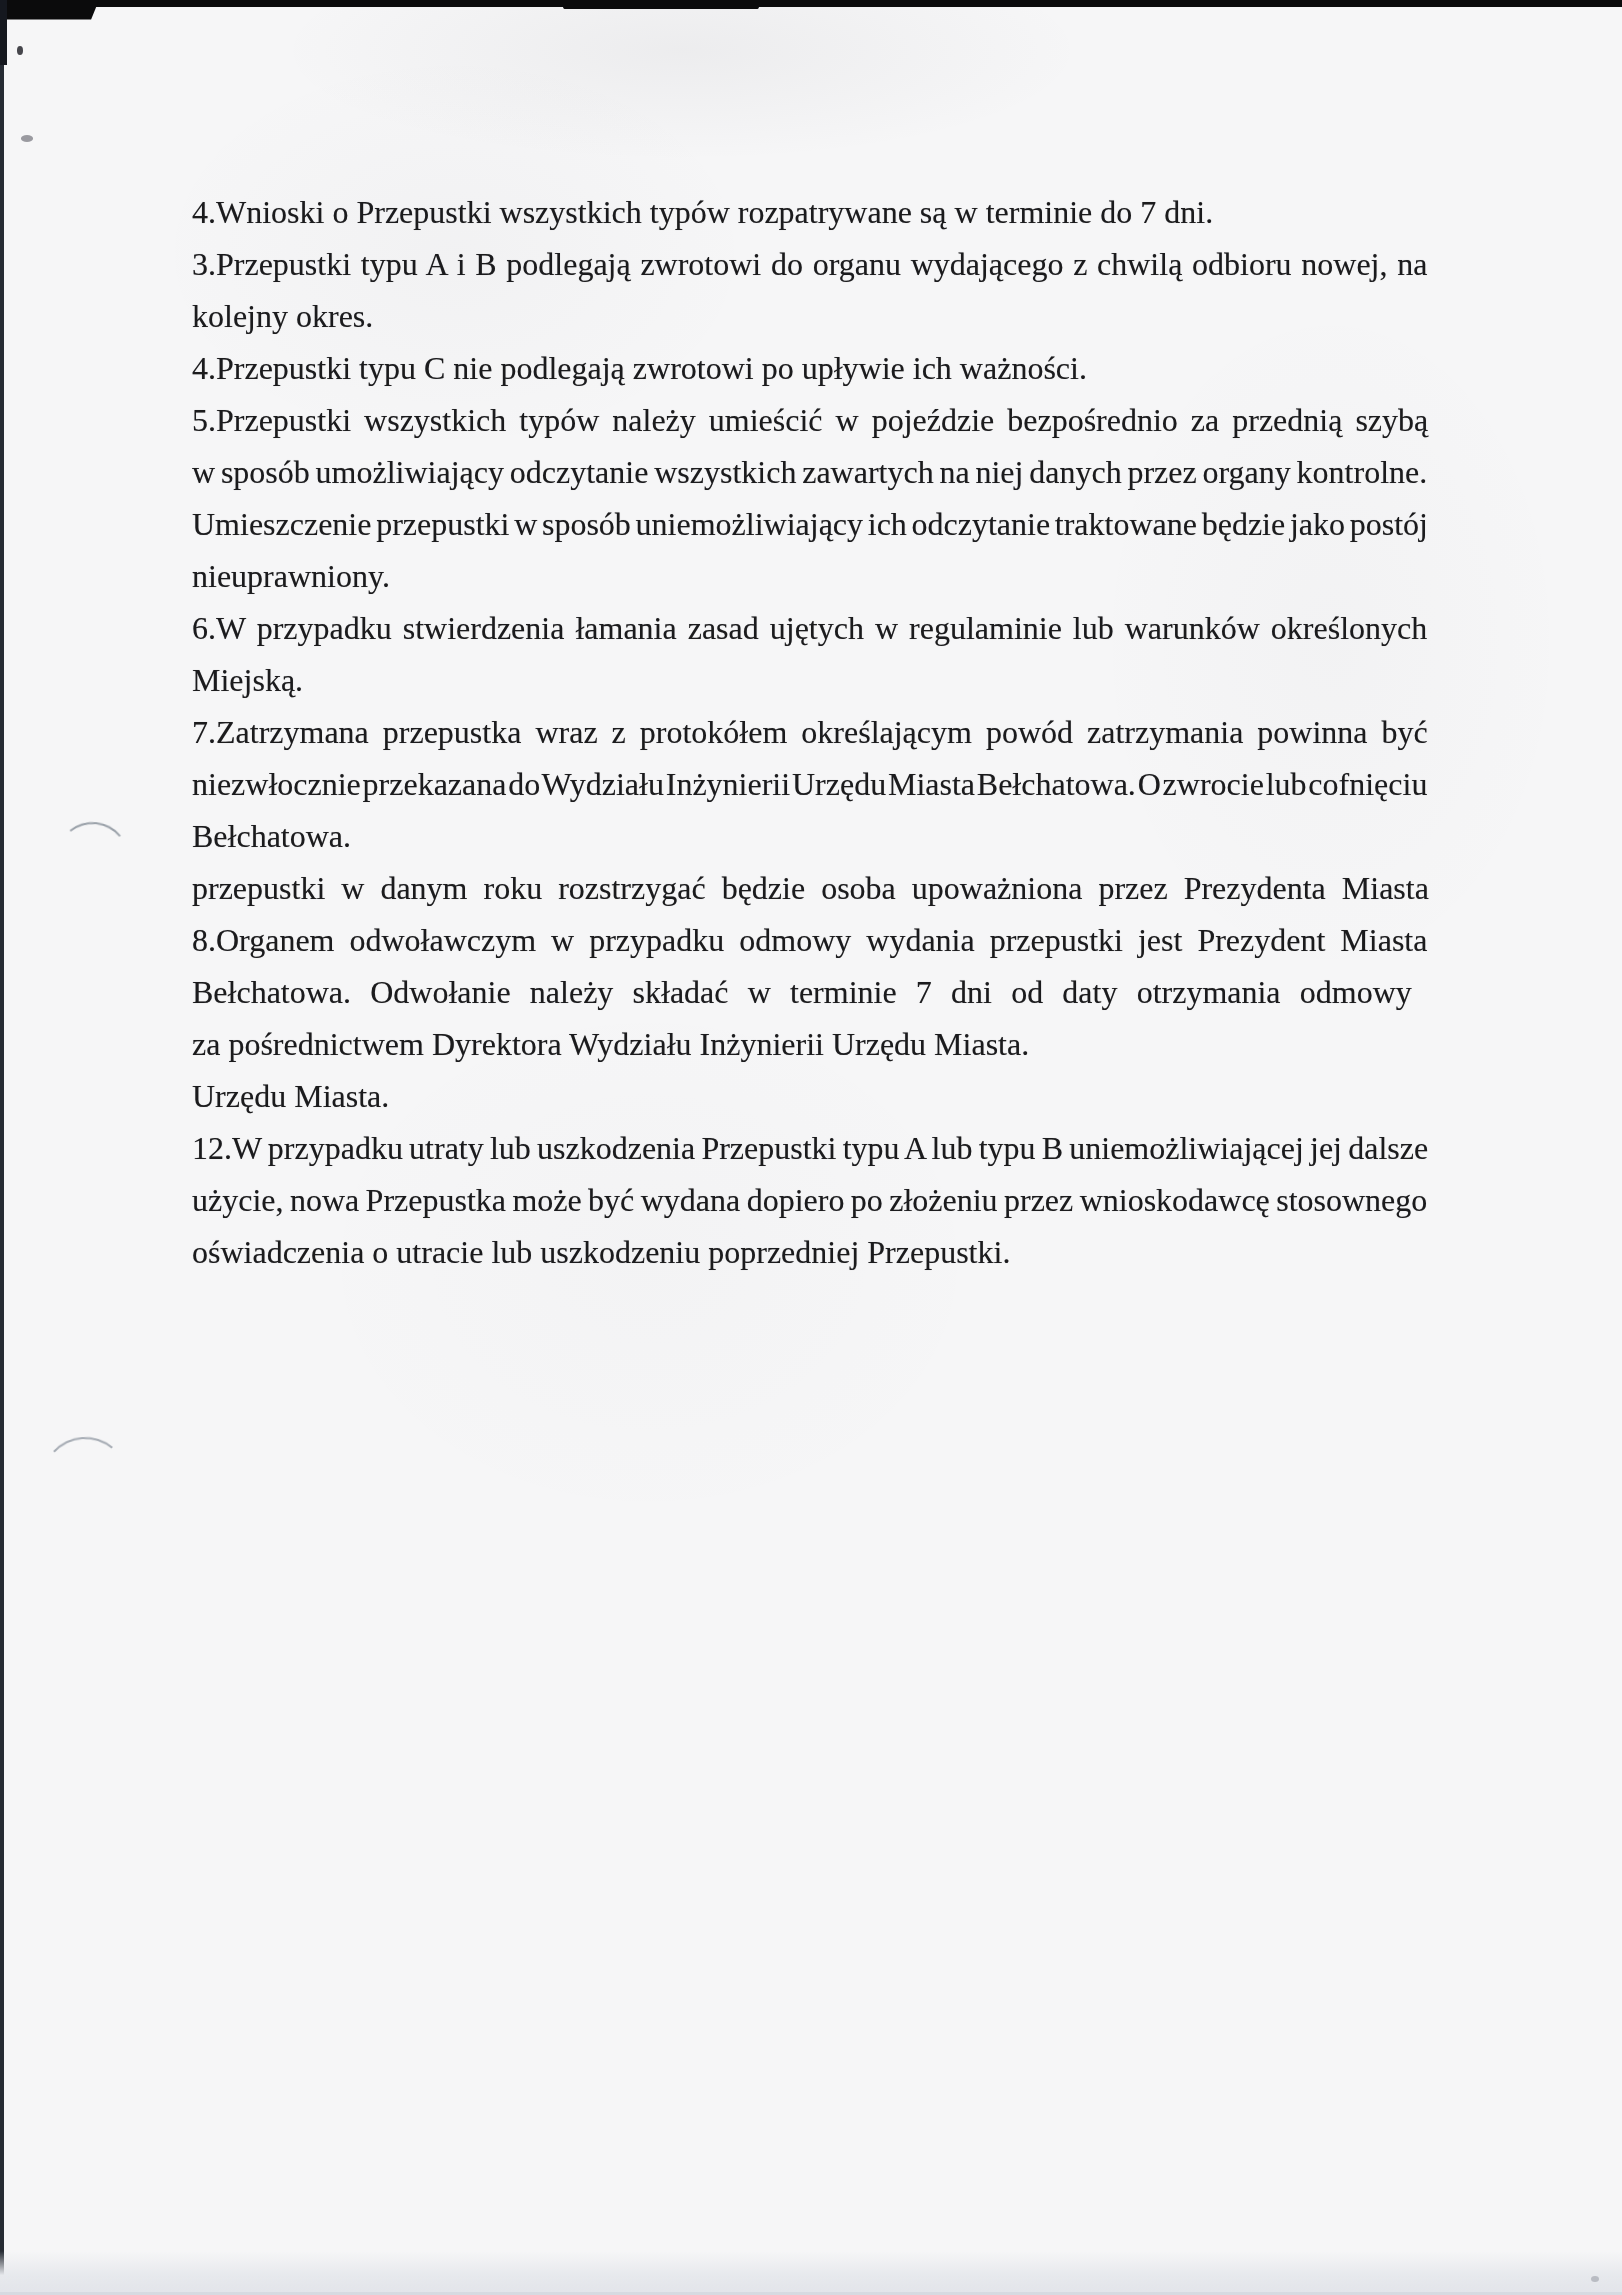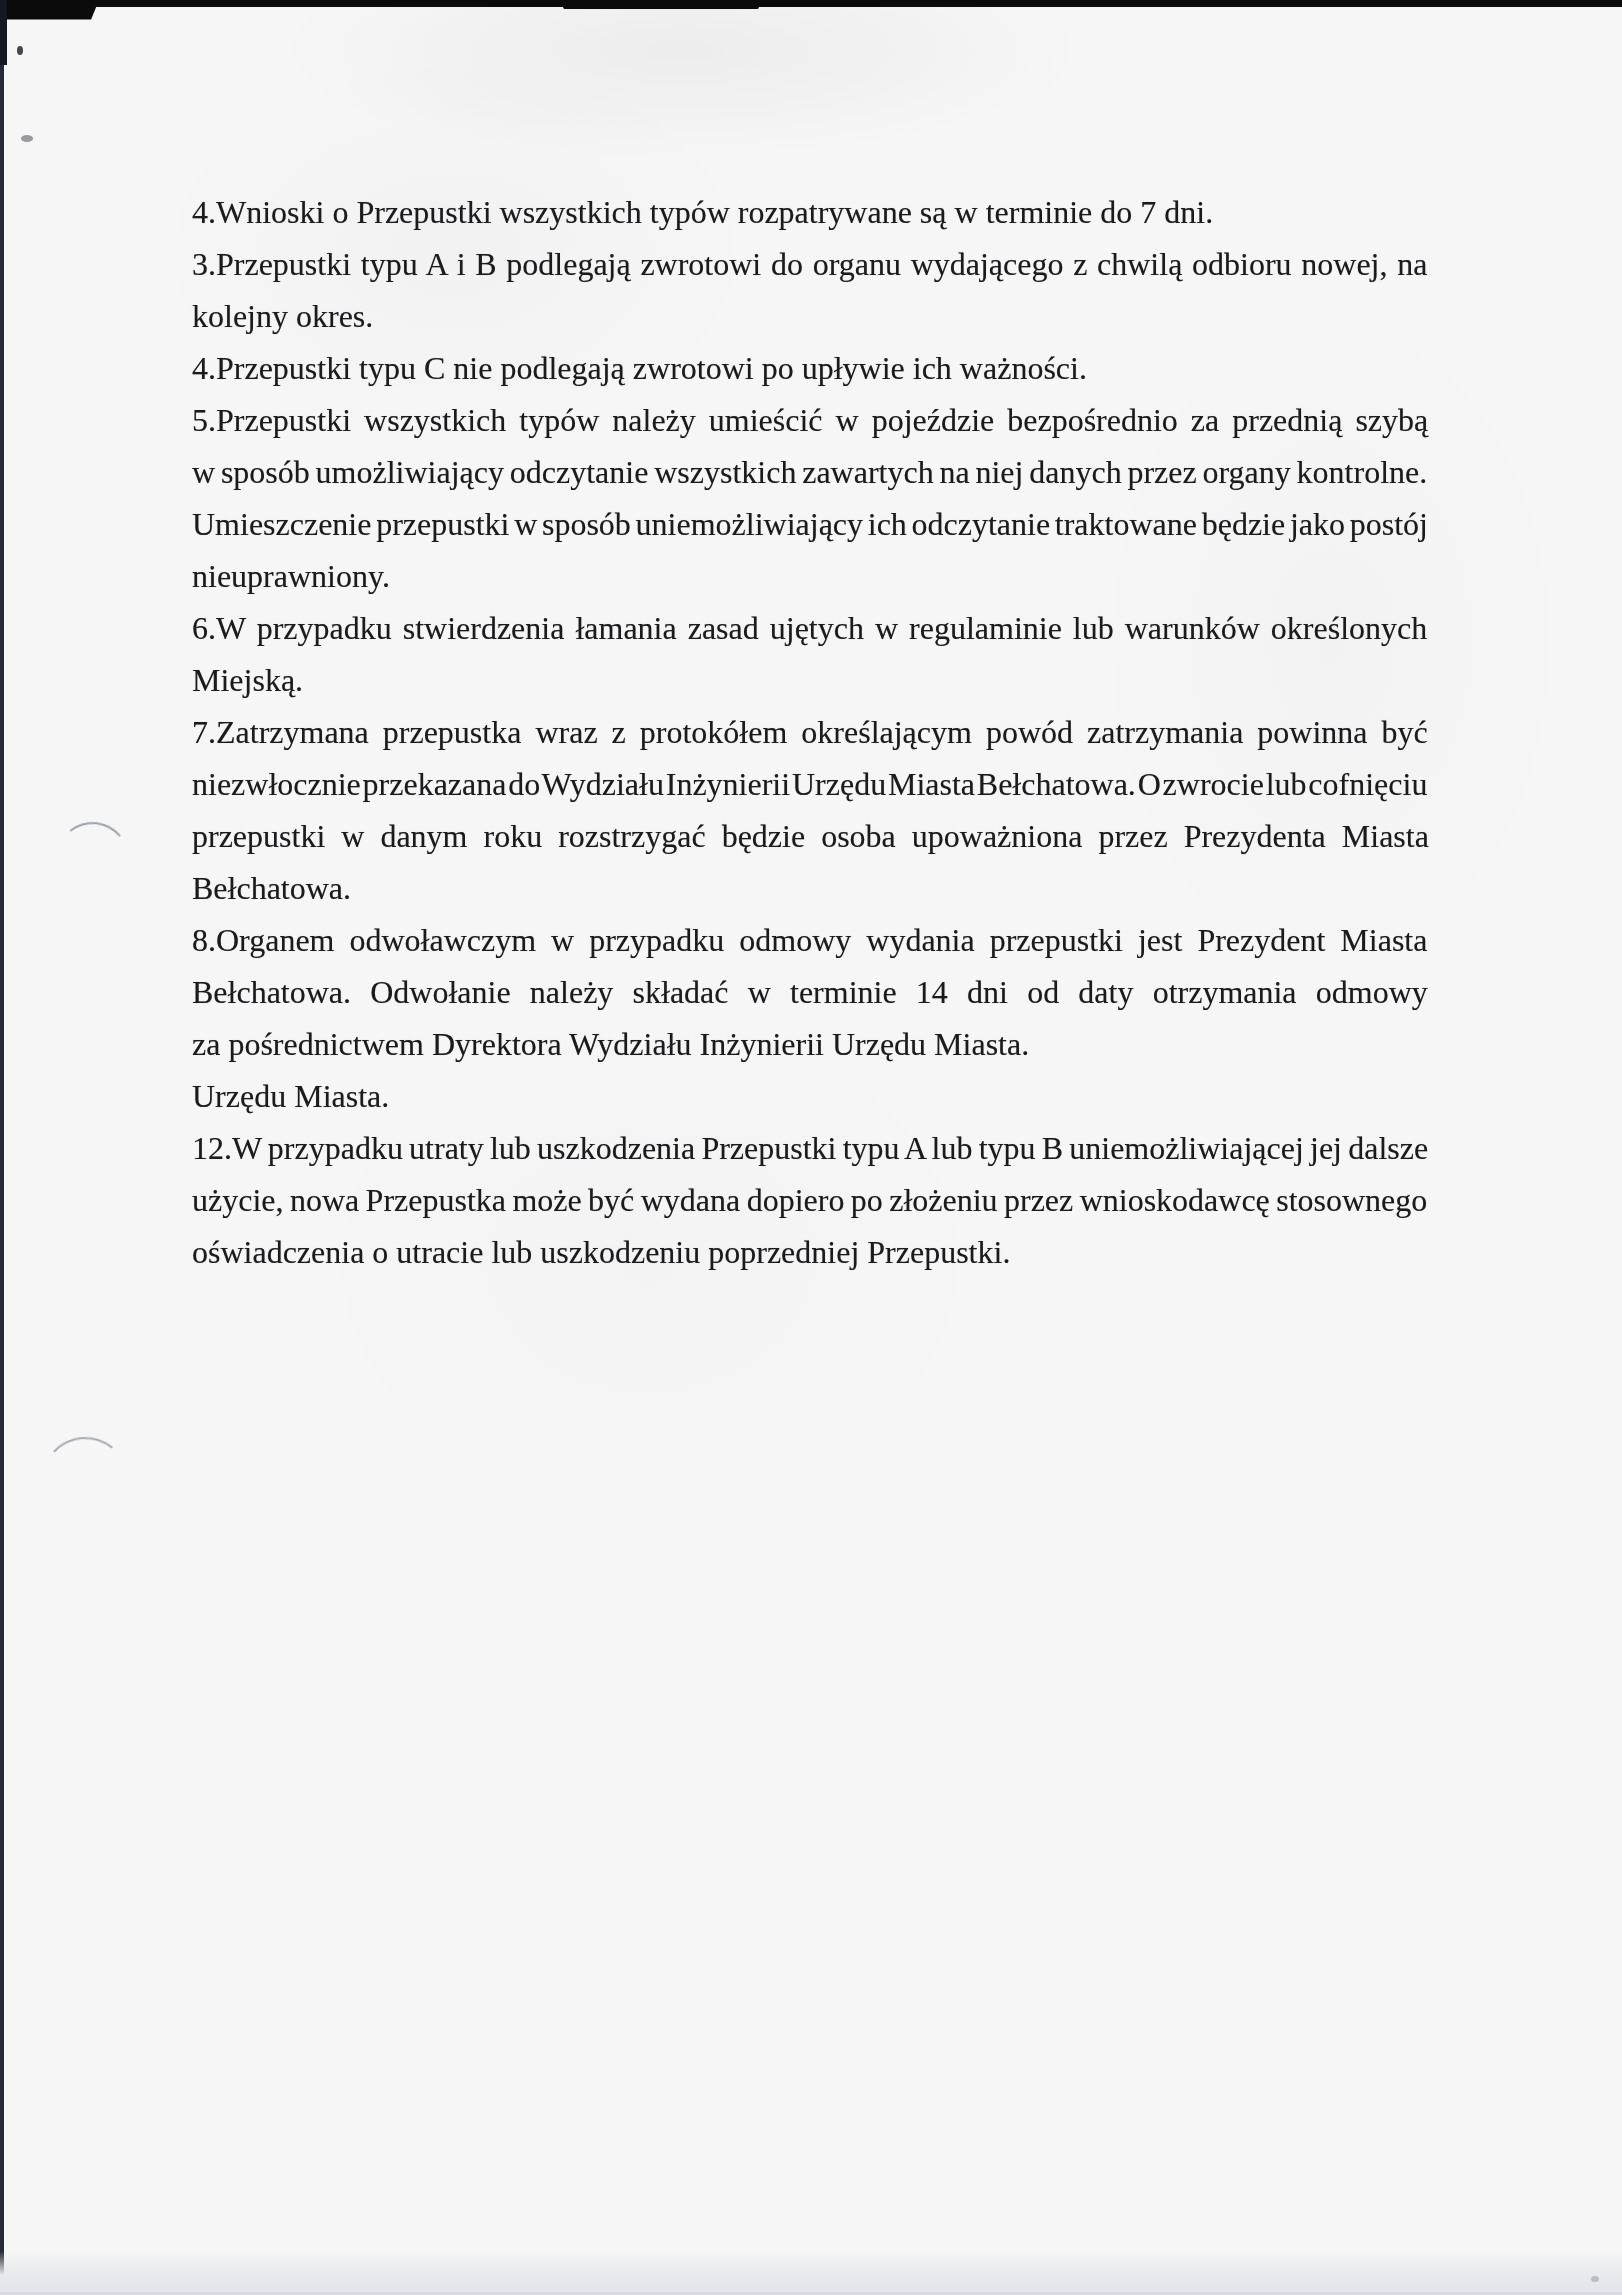--- a/index.html
+++ b/index.html
@@ -84,24 +84,24 @@
       <div class="line"><span>kolejny okres.</span></div>
       <div class="line"><span>4.Przepustki typu C nie podlegają zwrotowi po upływie ich ważności.</span></div>
       <div class="line justify"><span style="word-spacing: 5px;">5.Przepustki wszystkich typów należy umieścić w pojeździe bezpośrednio za przednią szybą</span></div>
       <div class="line justify"><span style="word-spacing: -2.2px;">w sposób umożliwiający odczytanie wszystkich zawartych na niej danych przez organy kontrolne.</span></div>
       <div class="line justify"><span style="word-spacing: -3.3px;">Umieszczenie przepustki w sposób uniemożliwiający ich odczytanie traktowane będzie jako postój</span></div>
       <div class="line"><span>nieuprawniony.</span></div>
       <div class="line justify"><span style="word-spacing: 3px;">6.W przypadku stwierdzenia łamania zasad ujętych w regulaminie lub warunków określonych</span></div>
       <div class="line"><span>Miejską.</span></div>
       <div class="line justify"><span style="word-spacing: 6px;">7.Zatrzymana przepustka wraz z protokółem określającym powód zatrzymania powinna być</span></div>
       <div class="line justify"><span style="word-spacing: -6.2px;">niezwłocznie przekazana do Wydziału Inżynierii Urzędu Miasta Bełchatowa. O zwrocie lub cofnięciu</span></div>
+      <div class="line"><span>Bełchatowa.</span></div>
       <div class="line justify"><span style="word-spacing: 8px;">przepustki w danym roku rozstrzygać będzie osoba upoważniona przez Prezydenta Miasta</span></div>
-      <div class="line"><span>Bełchatowa.</span></div>
       <div class="line justify"><span style="word-spacing: 7px; margin-top: 42px;">8.Organem odwoławczym w przypadku odmowy wydania przepustki jest Prezydent Miasta</span></div>
-      <div class="line justify"><span style="word-spacing: 11.2px;">Bełchatowa. Odwołanie należy składać w terminie 14 dni od daty otrzymania odmowy</span></div>
+      <div class="line justify"><span style="word-spacing: 11.2px;">Bełchatowa. Odwołanie należy składać w terminie 7 dni od daty otrzymania odmowy</span></div>
       <div class="line"><span>za pośrednictwem Dyrektora Wydziału Inżynierii Urzędu Miasta.</span></div>
       <div class="line"><span>Urzędu Miasta.</span></div>
       <div class="line justify"><span style="word-spacing: -1.8px;">12.W przypadku utraty lub uszkodzenia Przepustki typu A lub typu B uniemożliwiającej jej dalsze</span></div>
       <div class="line justify"><span style="word-spacing: -1.6px;">użycie, nowa Przepustka może być wydana dopiero po złożeniu przez wnioskodawcę stosownego</span></div>
       <div class="line"><span>oświadczenia o utracie lub uszkodzeniu poprzedniej Przepustki.</span></div>
     </div>
 </div>
 
 
 </body></html>

